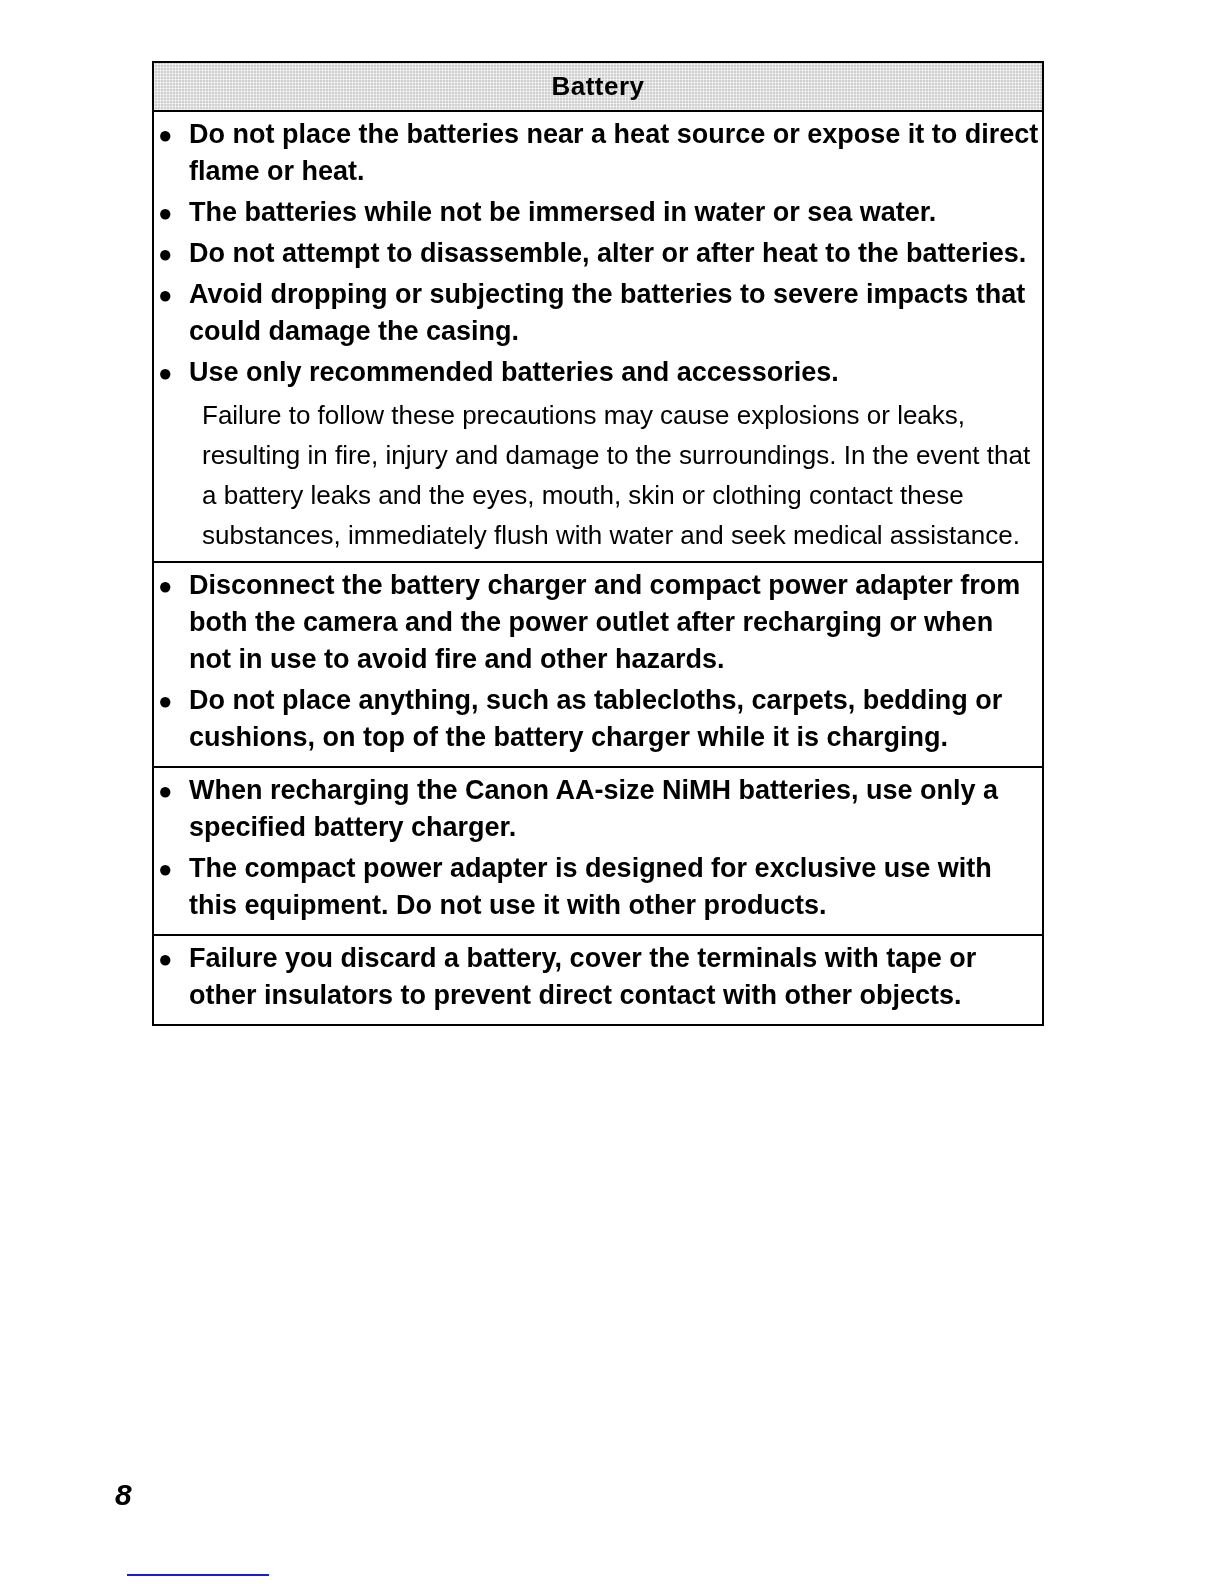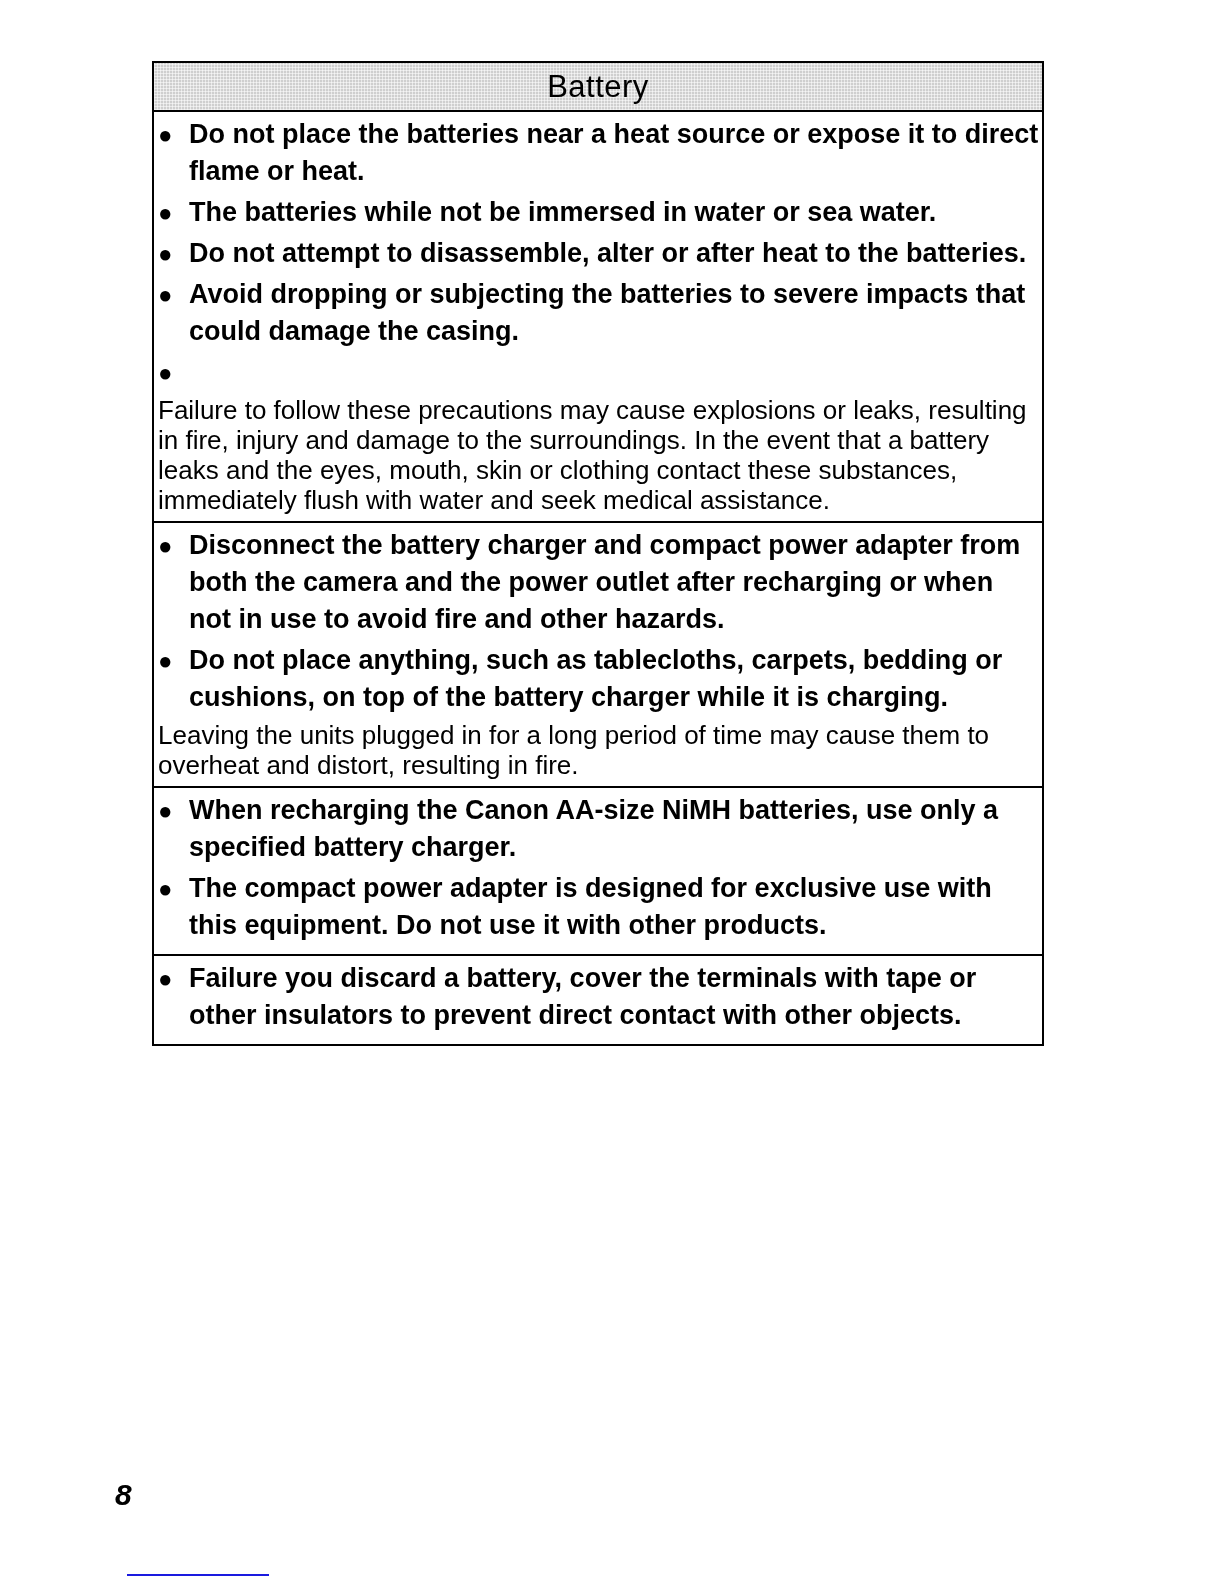--- a/index.html
+++ b/index.html
@@ -5,26 +5,26 @@
     html, body { margin: 0; padding: 0; background: #ffffff; }
     body { width: 1224px; height: 1584px; position: relative; overflow: hidden;
            font-family: "Liberation Sans", sans-serif; color: #000; }
     .box { position: absolute; left: 152px; top: 61px; width: 892px;
            border: 2px solid #000; box-sizing: border-box; }
     .title-bar { height: 49px; border-bottom: 2px solid #000; box-sizing: border-box;
       background-color: #cfcfcf;
       background-image: repeating-linear-gradient(0deg, rgba(255,255,255,0.55) 0 1px, transparent 1px 3px),
                         repeating-linear-gradient(90deg, rgba(255,255,255,0.55) 0 1px, transparent 1px 3px);
       display: flex; align-items: center; justify-content: center; }
-    .title-bar span { font-weight: normal; font-size: 31px; letter-spacing: 0.5px; text-align: right; }
+    .title-bar span { font-weight: bold; font-size: 26px; letter-spacing: 0.5px; text-align: right; }
     .section { border-bottom: 2px solid #000; padding: 4px 0 6px 4px; }
     .section:last-child { border-bottom: none; }
     .bullet { display: flex; font-weight: bold; font-size: 27px; line-height: 37px; margin-bottom: 4px; }
     .bullet .dot { width: 31px; flex: 0 0 31px; font-size: 24px; line-height: 37px; }
-    .note { font-size: 26px; line-height: 30px; }
+    .note { font-size: 26px; line-height: 40px; margin-left: 44px; }
     .page-num { position: absolute; left: 115px; top: 1478px; font-weight: bold; font-style: italic; font-size: 30px; }
     .blue-line { position: absolute; left: 127px; top: 1574px; width: 142px; height: 2px; background: #1a1adf; }
   </style>
 </head>
 <body>
 
 <div class="box">
   <div class="title-bar">
     <span>Battery</span>
   </div>
@@ -41,34 +41,34 @@
     <div class="bullet">
         <span class="dot">●</span>
         <span>Do not attempt to disassemble, alter or after heat to the batteries.</span>
       </div>
     <div class="bullet">
         <span class="dot">●</span>
         <span>Avoid dropping or subjecting the batteries to severe impacts that could damage the casing.</span>
       </div>
     <div class="bullet">
         <span class="dot">●</span>
+        <span>Use only recommended batteries and accessories.</span>
       </div>
     <div class="note">Failure to follow these precautions may cause explosions or leaks, resulting in fire, injury and damage to the surroundings. In the event that a battery leaks and the eyes, mouth, skin or clothing contact these substances, immediately flush with water and seek medical assistance.</div>
   </div>
 
   <div class="section">
     <div class="bullet">
         <span class="dot">●</span>
         <span>Disconnect the battery charger and compact power adapter from both the camera and the power outlet after recharging or when not in use to avoid fire and other hazards.</span>
       </div>
     <div class="bullet">
         <span class="dot">●</span>
         <span>Do not place anything, such as tablecloths, carpets, bedding or cushions, on top of the battery charger while it is charging.</span>
       </div>
-    <div class="note">Leaving the units plugged in for a long period of time may cause them to overheat and distort, resulting in fire.</div>
   </div>
 
   <div class="section">
     <div class="bullet">
         <span class="dot">●</span>
         <span>When recharging the Canon AA-size NiMH batteries, use only a specified battery charger.</span>
       </div>
     <div class="bullet">
         <span class="dot">●</span>
         <span>The compact power adapter is designed for exclusive use with this equipment. Do not use it with other products.</span>

